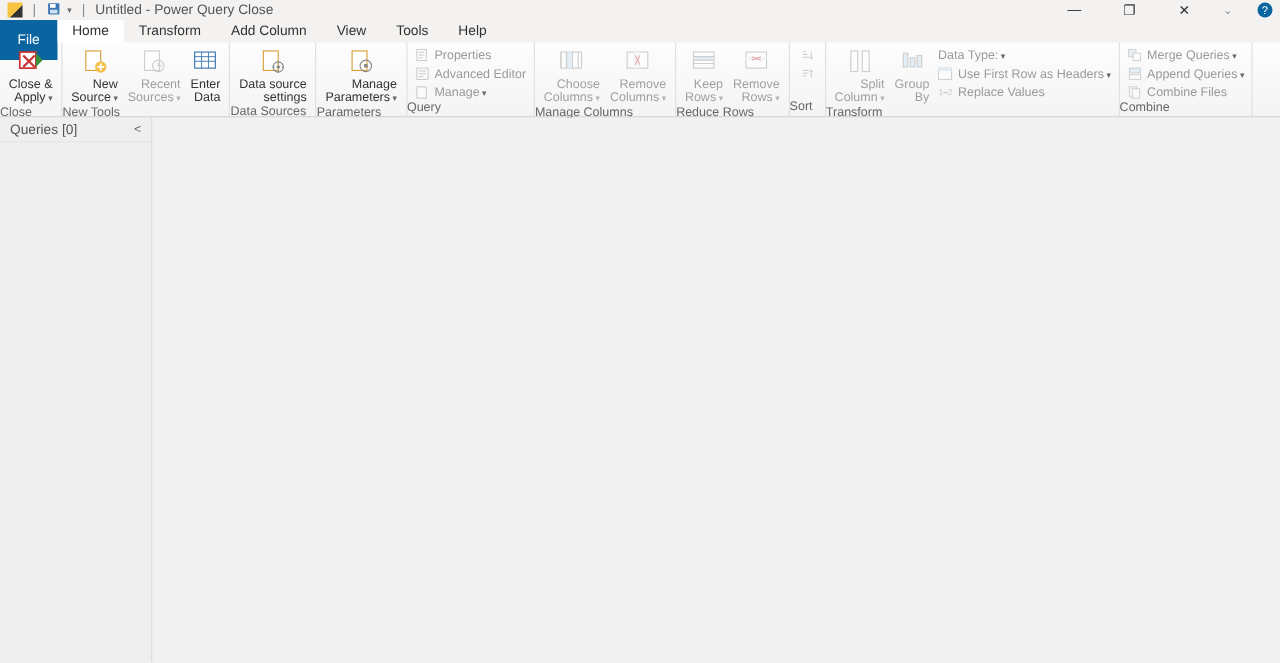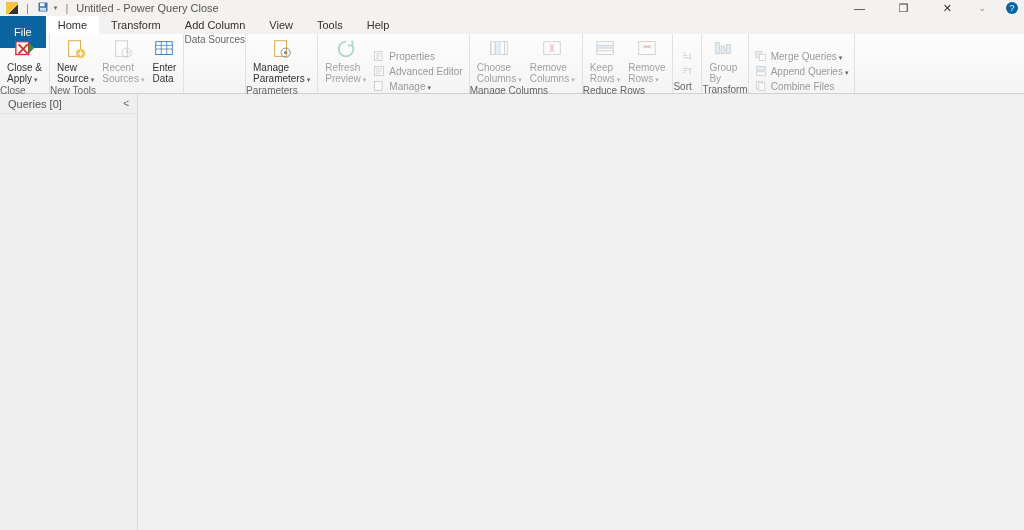--- a/index.html
+++ b/index.html
@@ -24,33 +24,33 @@
   .tab.active { background:#fff; }
 
   
   .ribbon { height:60px; background:linear-gradient(#fdfdfd,#f4f4f4); border-bottom:1px solid #d0d0d0; display:flex; }
   .group { border-right:1px solid #e1e1e1; display:flex; flex-direction:column; }
   .group .controls { flex:1; display:flex; align-items:flex-start; padding:2px 4px 0 4px; gap:2px;}
   .group .label { height:13px; font-size:10px; color:#666; text-align:left; padding-bottom:1px;}
   .bigbtn { display:flex; flex-direction:column; align-items:center; justify-content:flex-start; padding:2px 3px 0 3px; gap:2px; min-width:30px;}
   .bigbtn .ic { width:22px; height:22px; display:flex; align-items:center; justify-content:center;}
   .bigbtn .ic svg { width:22px; height:22px; }
-  .bigbtn .bl { font-size:10px; line-height:11px; text-align:left; color:#333; white-space:pre;}
+  .bigbtn .bl { font-size:10px; line-height:11px; text-align:right; color:#333; white-space:pre;}
   .disabled .bl, .disabled svg { opacity:0.45; }
-  .smalllist { display:flex; flex-direction:column; gap:1px; padding-top:1px;margin-top:12px;}
+  .smalllist { display:flex; flex-direction:column; gap:1px; padding-top:1px;}
   .smallbtn { display:flex; align-items:center; gap:4px; height:14px; padding:0 2px;}
   .smallbtn svg { width:12px; height:12px; flex-shrink:0;}
   .smallbtn span { font-size:10px; color:#333; white-space:nowrap;}
   .dd::after { content:"▾"; font-size:7px; color:#666; margin-left:2px;}
   .disabled .smallbtn span, .smallbtn.disabled span { color:#9a9a9a; }
   .smallbtn.disabled svg { opacity:0.45;}
 
   
   .body { display:flex; height:436px; }
-  .queries { width:138px; background:#efefef; border-right:1px solid #d9d9d9; }
+  .queries { width:122px; background:#efefef; border-right:1px solid #d9d9d9; }
   .queries .hdr { height:20px; display:flex; align-items:center; padding:0 8px; font-size:11px; color:#555; justify-content:space-between; border-bottom:1px solid #e5e5e5;}
   .queries .hdr .chevl { font-size:10px; color:#666;}
   .canvas { flex:1; background:#f1f1f1; }
 
   .dropcaret { font-size:7px; color:#666; margin-left:1px;}
 </style>
 </head>
 <body>
 
 <div class="titlebar">
@@ -138,20 +138,34 @@
             </svg>
           </div>
         <div class="bl">Enter
 Data</div>
       </div>
     </div>
     <div class="label">New Tools</div>
   </div>
 
   <div class="group">
+    <div class="controls">
+      <div class="bigbtn">
+        <div class="ic">
+            <svg viewBox="0 0 24 24">
+              <rect x="4" y="3" width="13" height="17" fill="#fff" stroke="#d9a13b"></rect>
+              <circle cx="17" cy="17" r="4.5" fill="none" stroke="#888"></circle>
+              <circle cx="17" cy="17" r="1.5" fill="#888"></circle>
+              <path d="M17 12v2M17 20v2M12 17h2M20 17h2" stroke="#888"></path>
+            </svg>
+          </div>
+        <div class="bl">Data source
+settings</div>
+      </div>
+    </div>
     <div class="label">Data Sources</div>
   </div>
 
   <div class="group">
     <div class="controls">
       <div class="bigbtn">
         <div class="ic">
             <svg viewBox="0 0 24 24">
               <rect x="4" y="3" width="13" height="17" fill="#fff" stroke="#d9a13b"></rect>
               <circle cx="16" cy="16" r="5" fill="none" stroke="#888" stroke-width="1"></circle>
@@ -160,30 +174,20 @@
           </div>
         <div class="bl dd">Manage
 Parameters</div>
       </div>
     </div>
     <div class="label">Parameters</div>
   </div>
 
   <div class="group">
     <div class="controls">
-      <div class="bigbtn disabled">
-        <div class="ic">
-            <svg viewBox="0 0 24 24">
-              <path d="M12 4a8 8 0 1 0 7 4" fill="none" stroke="#5a9" stroke-width="2"></path>
-              <path d="M19 3v5h-5" fill="none" stroke="#5a9" stroke-width="2"></path>
-            </svg>
-          </div>
-        <div class="bl dd">Refresh
-Preview</div>
-      </div>
       <div class="smalllist">
         <div class="smallbtn disabled">
             <svg viewBox="0 0 16 16">
               <rect x="2" y="2" width="10" height="12" fill="#fff" stroke="#888"></rect>
               <path d="M4 5h6M4 8h6M4 11h4" stroke="#888"></path>
             </svg>
             <span>Properties</span>
           </div>
         <div class="smallbtn disabled">
             <svg viewBox="0 0 16 16">
@@ -277,27 +281,57 @@
       </div>
     </div>
     <div class="label">Sort</div>
   </div>
 
   <div class="group disabled">
     <div class="controls">
       <div class="bigbtn">
         <div class="ic">
             <svg viewBox="0 0 24 24">
+              <rect x="4" y="3" width="6" height="18" fill="#fff" stroke="#999"></rect>
+              <rect x="14" y="3" width="6" height="18" fill="#fff" stroke="#999"></rect>
+            </svg>
+          </div>
+        <div class="bl dd">Split
+Column</div>
+      </div>
+      <div class="bigbtn">
+        <div class="ic">
+            <svg viewBox="0 0 24 24">
               <rect x="4" y="5" width="4" height="12" fill="#c9dff0" stroke="#999"></rect>
               <rect x="10" y="9" width="4" height="8" fill="#c9dff0" stroke="#999"></rect>
               <rect x="16" y="7" width="4" height="10" fill="#c9dff0" stroke="#999"></rect>
             </svg>
           </div>
         <div class="bl">Group
 By</div>
+      </div>
+      <div class="smalllist">
+        <div class="smallbtn">
+            <span class="dd">Data Type:</span>
+          </div>
+        <div class="smallbtn">
+            <svg viewBox="0 0 16 16">
+              <rect x="1" y="2" width="14" height="12" fill="#fff" stroke="#999"></rect>
+              <rect x="1" y="2" width="14" height="3" fill="#c9dff0"></rect>
+            </svg>
+            <span class="dd">Use First Row as Headers</span>
+          </div>
+        <div class="smallbtn">
+            <svg viewBox="0 0 16 16">
+              <text x="1" y="11" font-size="9" fill="#888">1</text>
+              <path d="M6 8h4l-1-1m1 1l-1 1" stroke="#888" fill="none"></path>
+              <text x="11" y="11" font-size="9" fill="#888">2</text>
+            </svg>
+            <span>Replace Values</span>
+          </div>
       </div>
     </div>
     <div class="label">Transform</div>
   </div>
 
   <div class="group disabled">
     <div class="controls">
       <div class="smalllist">
         <div class="smallbtn">
             <svg viewBox="0 0 16 16">

